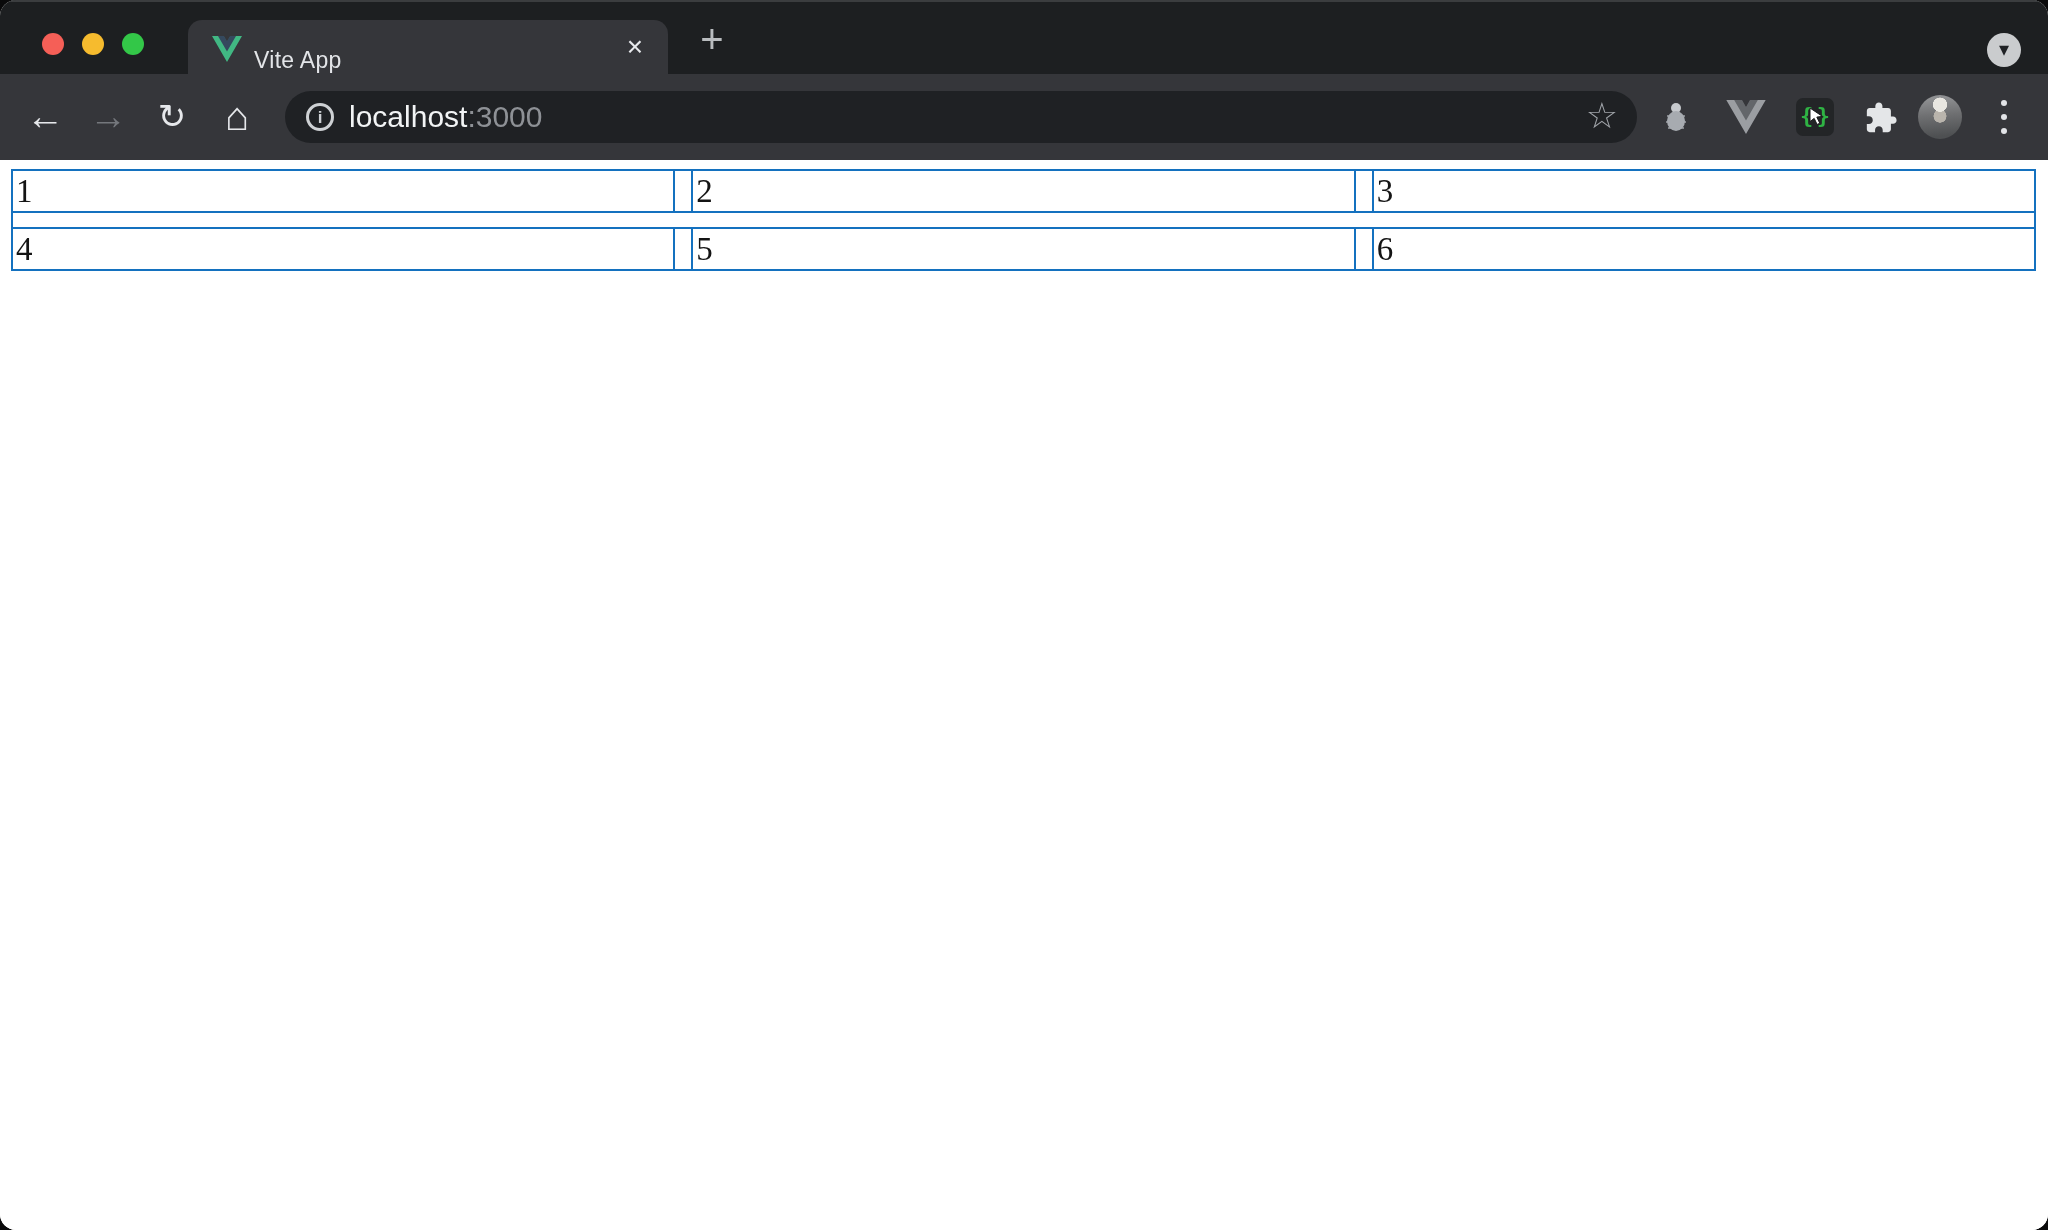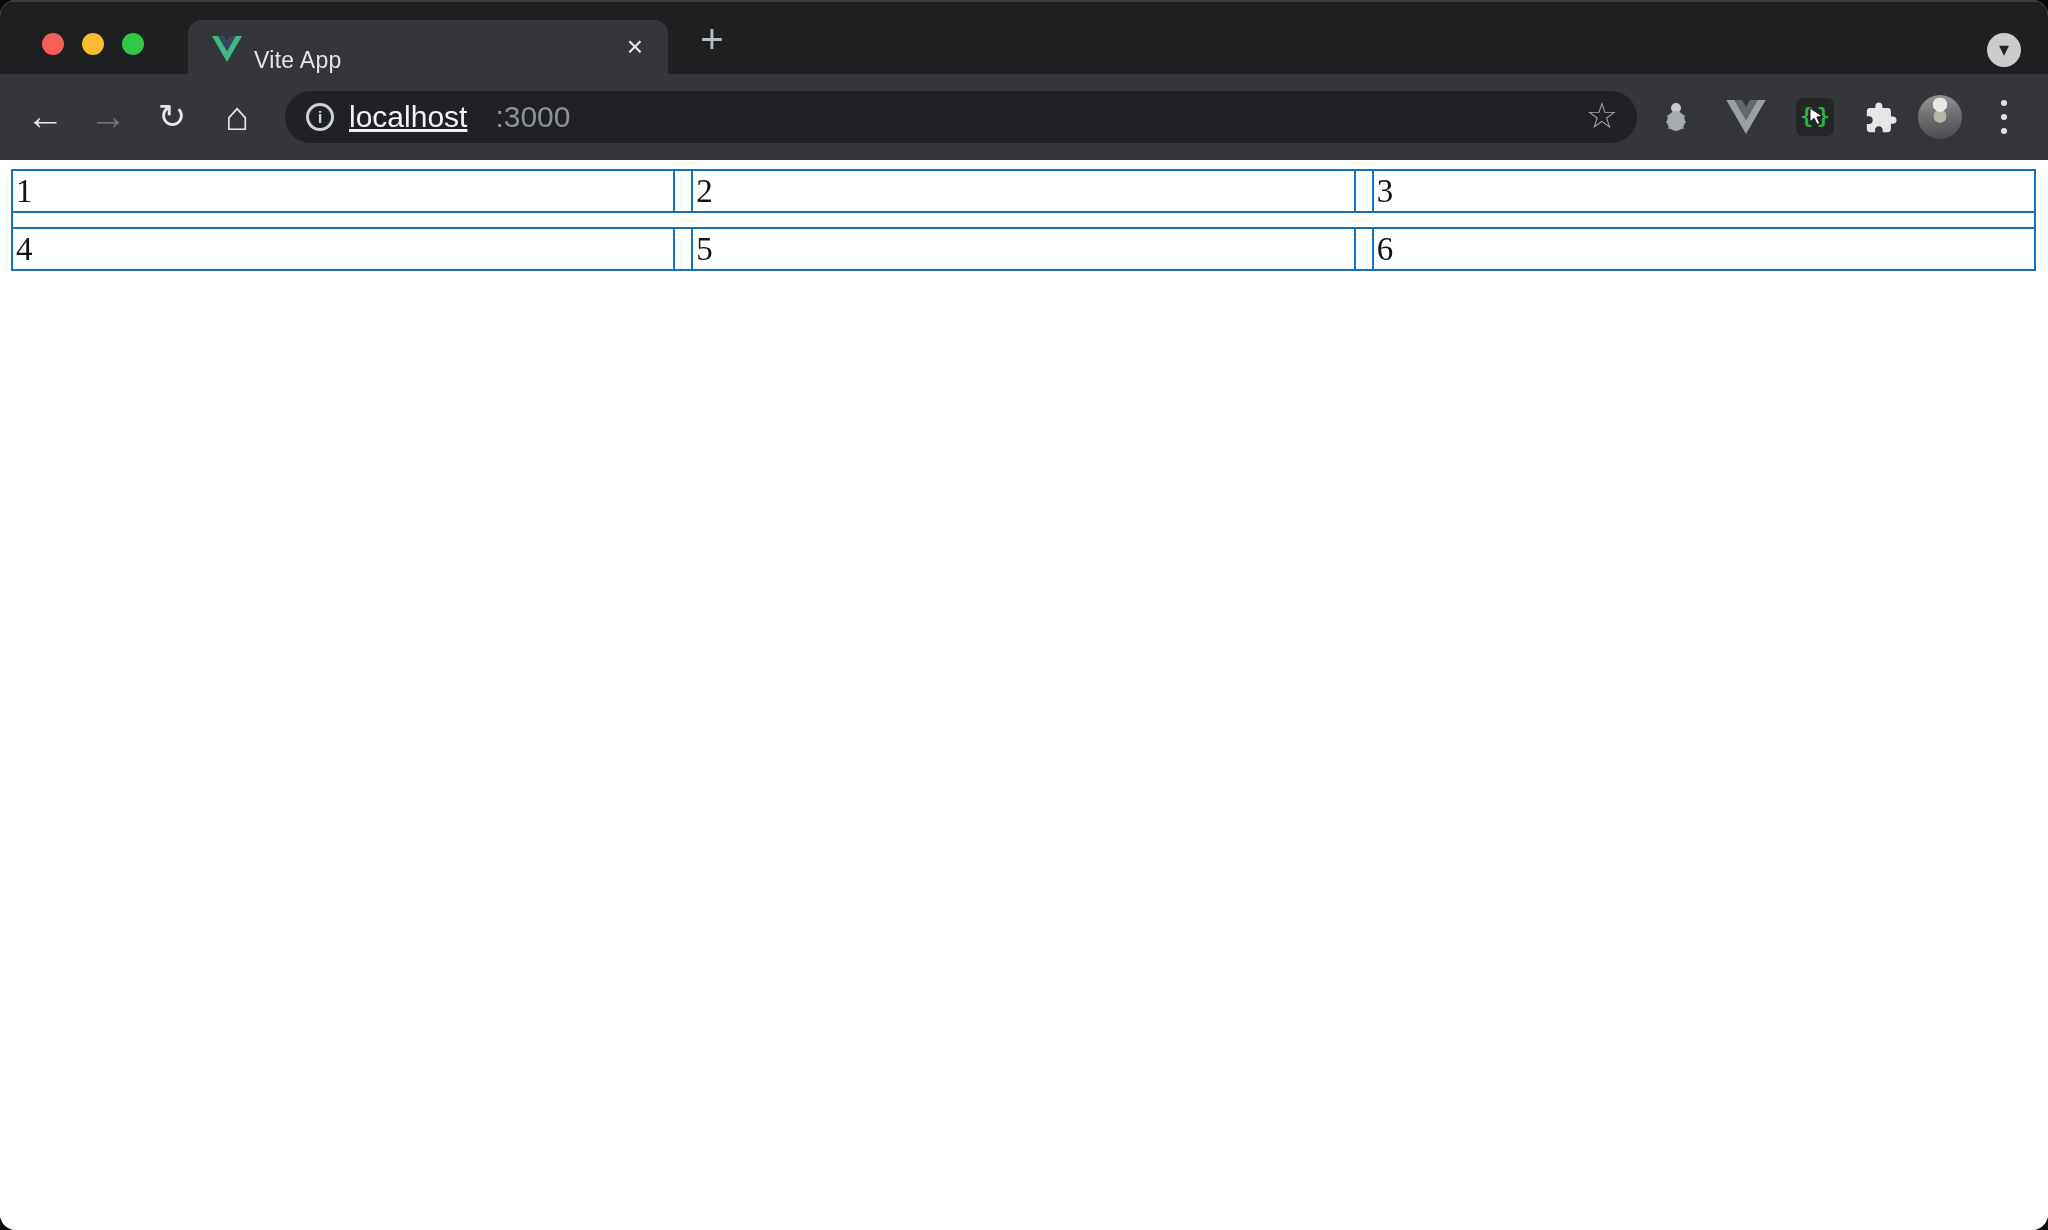--- a/index.html
+++ b/index.html
@@ -28,22 +28,22 @@
   .toolbar { position:relative; height:86px; background:#35363a; }
   .navbtn { position:absolute; top:0; height:86px; line-height:84px; text-align:center; font-size:38px; color:#e6e8eb; cursor:pointer; }
   .navbtn.back    { left:23px;  width:44px; }
   .navbtn.forward { left:86px;  width:44px; color:#74777c; }
   .navbtn.reload  { left:150px; width:44px; font-size:34px; }
   .navbtn.home    { left:215px; width:44px; font-size:40px; }
 
   .omnibox { position:absolute; left:285px; top:17px; width:1352px; height:52px; border-radius:26px; background:#1f2124; cursor:text; }
   .infoicon { position:absolute; left:21px; top:12px; width:28px; height:28px; border:3px solid #ced1d4; border-radius:50%; text-align:center; line-height:23px; font-size:17px; font-weight:bold; color:#ced1d4; }
   .urltext { position:absolute; left:64px; top:0; height:52px; line-height:52px; font-size:30px; }
-  .urltext .host { color:#f2f4f5;text-decoration:underline; }
-  .urltext .port { color:#8e9196;margin-left:28px; }
+  .urltext .host { color:#f2f4f5; }
+  .urltext .port { color:#8e9196; }
   .starbtn { position:absolute; right:16px; top:0; width:38px; height:52px; line-height:50px; text-align:center; font-size:36px; color:#a0a4a9; cursor:pointer; }
 
   .extbtn { position:absolute; cursor:pointer; }
   .ext-bug    { left:1663px; top:28px; width:26px; height:30px; }
   .ext-vue    { left:1726px; top:26px; width:40px; height:34px; }
   .ext-json   { left:1796px; top:24px; width:38px; height:38px; background:#232527; border-radius:7px; }
   .ext-json .brace { position:absolute; top:0; height:38px; line-height:36px; font-size:22px; font-weight:bold; color:#2fb344; font-family:"DejaVu Sans Mono", monospace; }
   .ext-json .brace.l { left:4px; }
   .ext-json .brace.r { right:4px; }
   .ext-json svg { position:absolute; left:12px; top:9px; }

